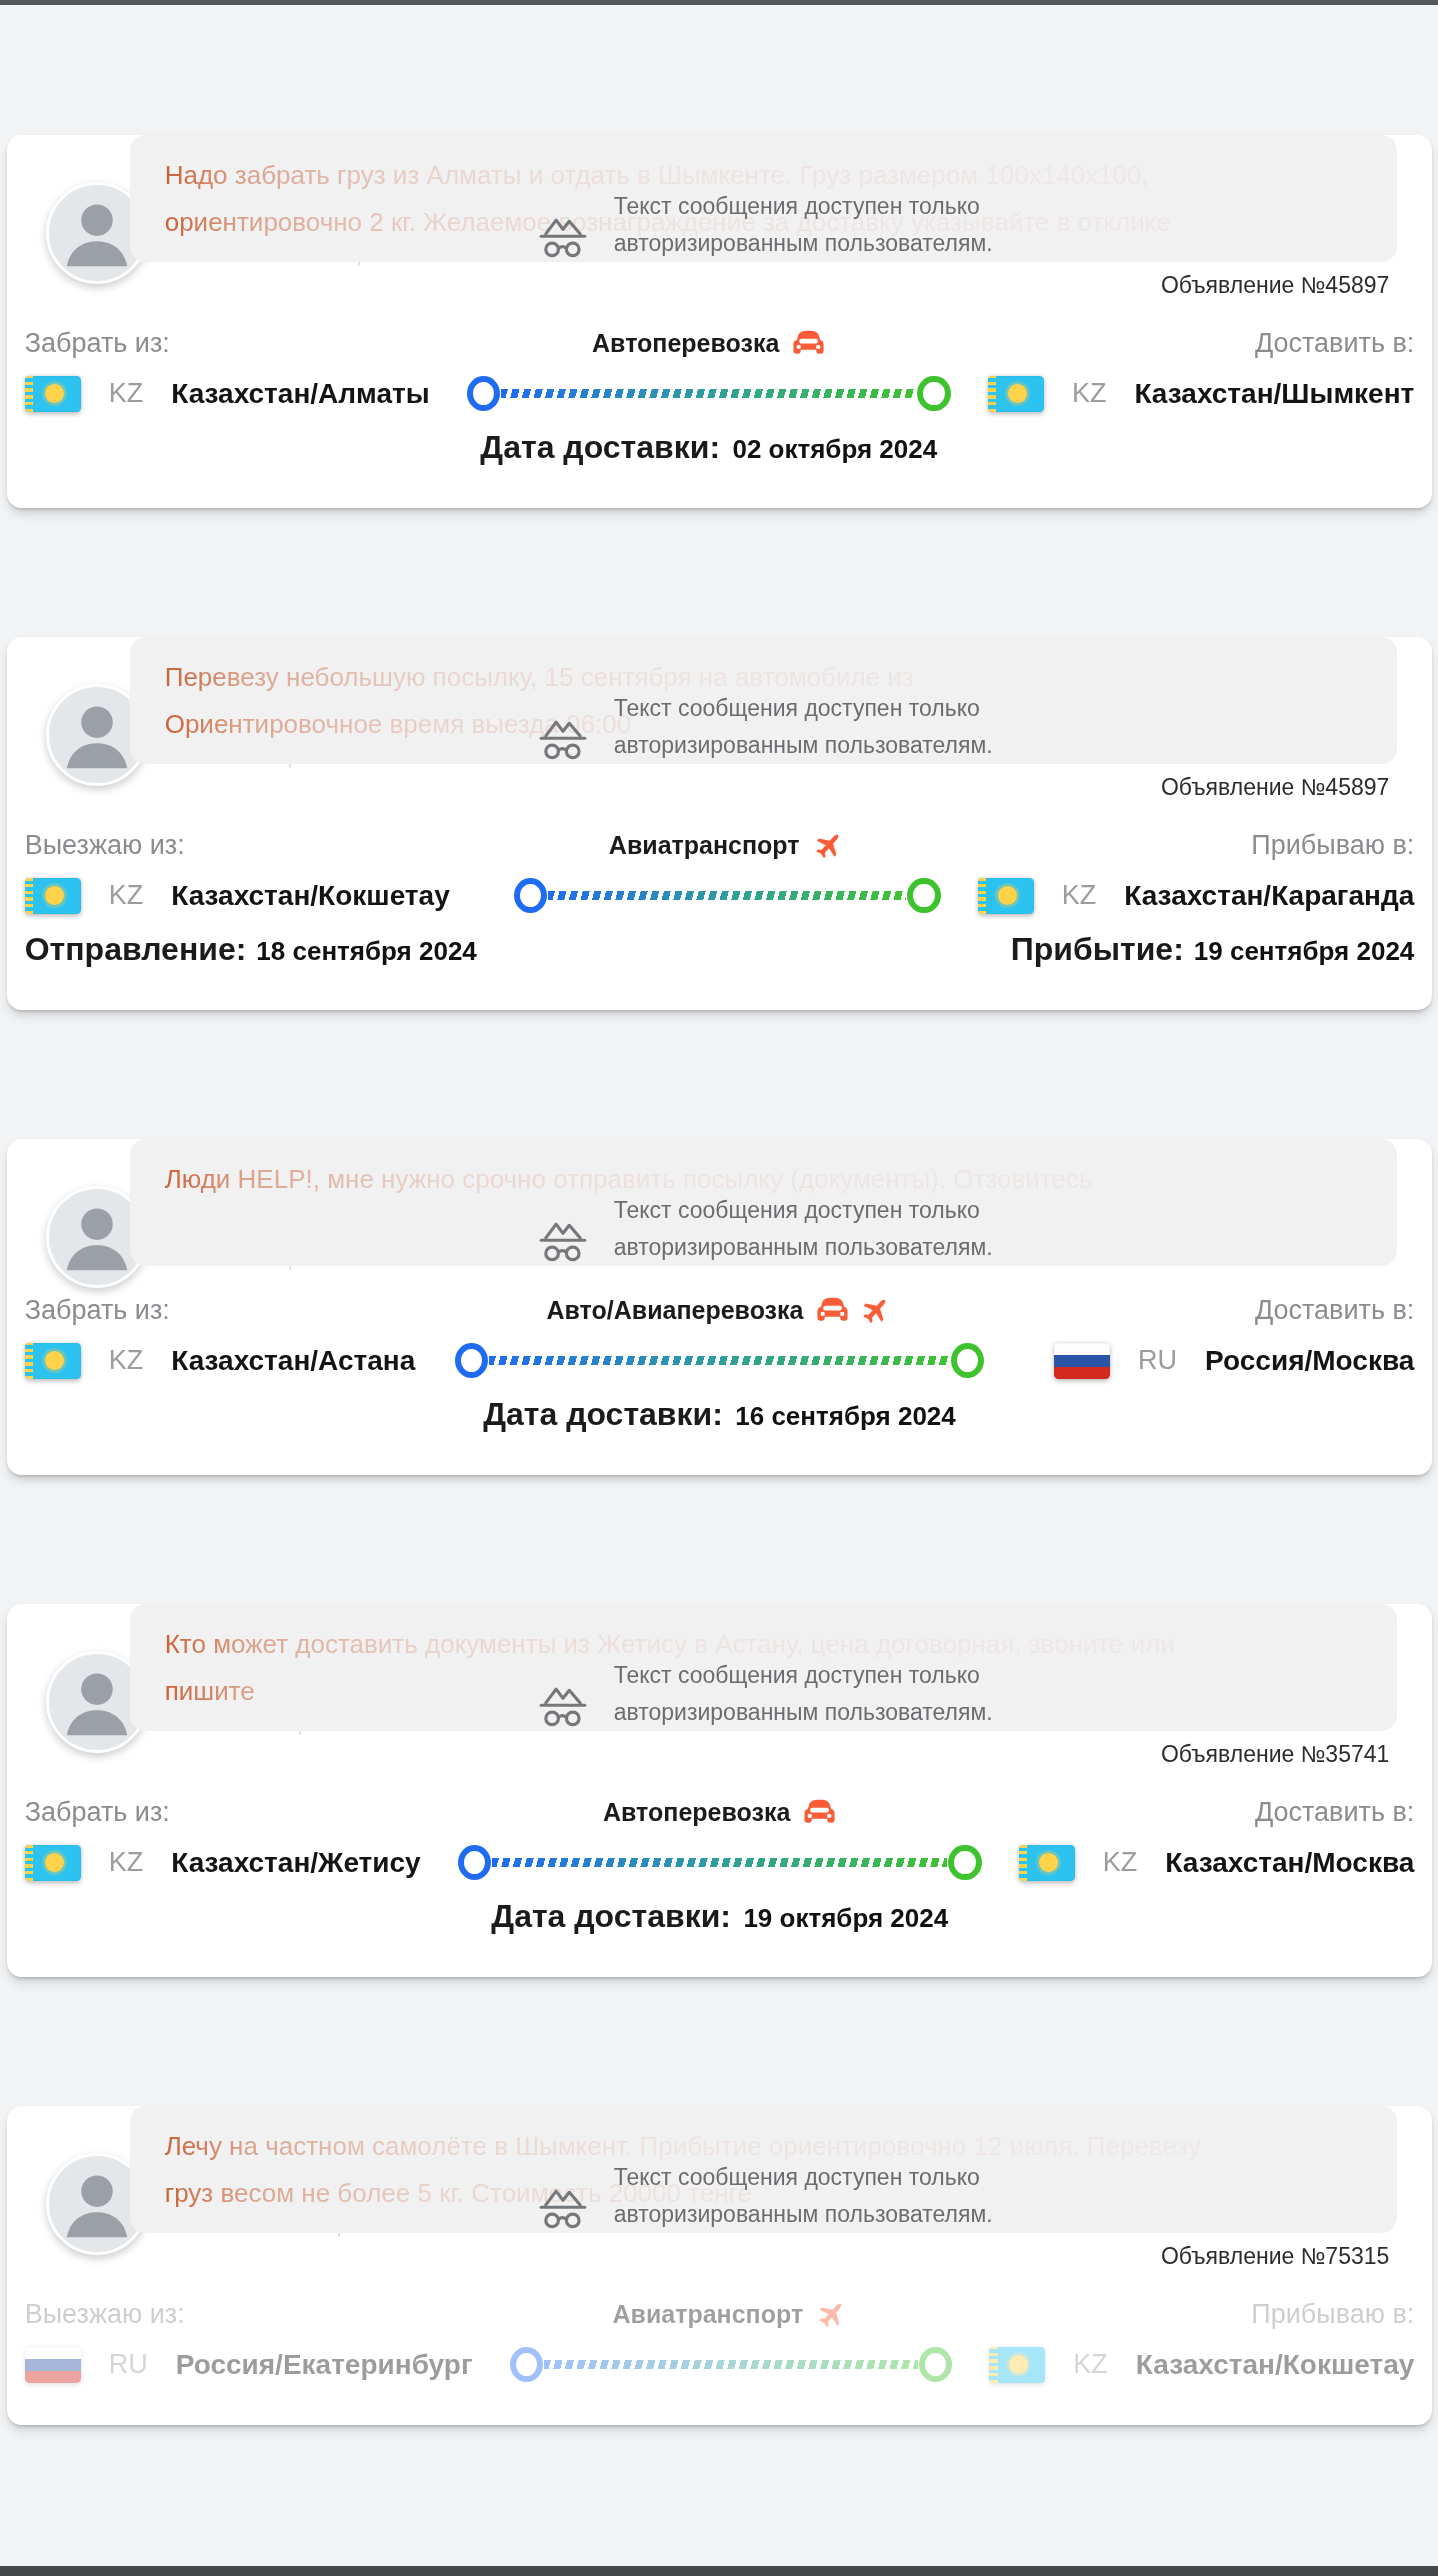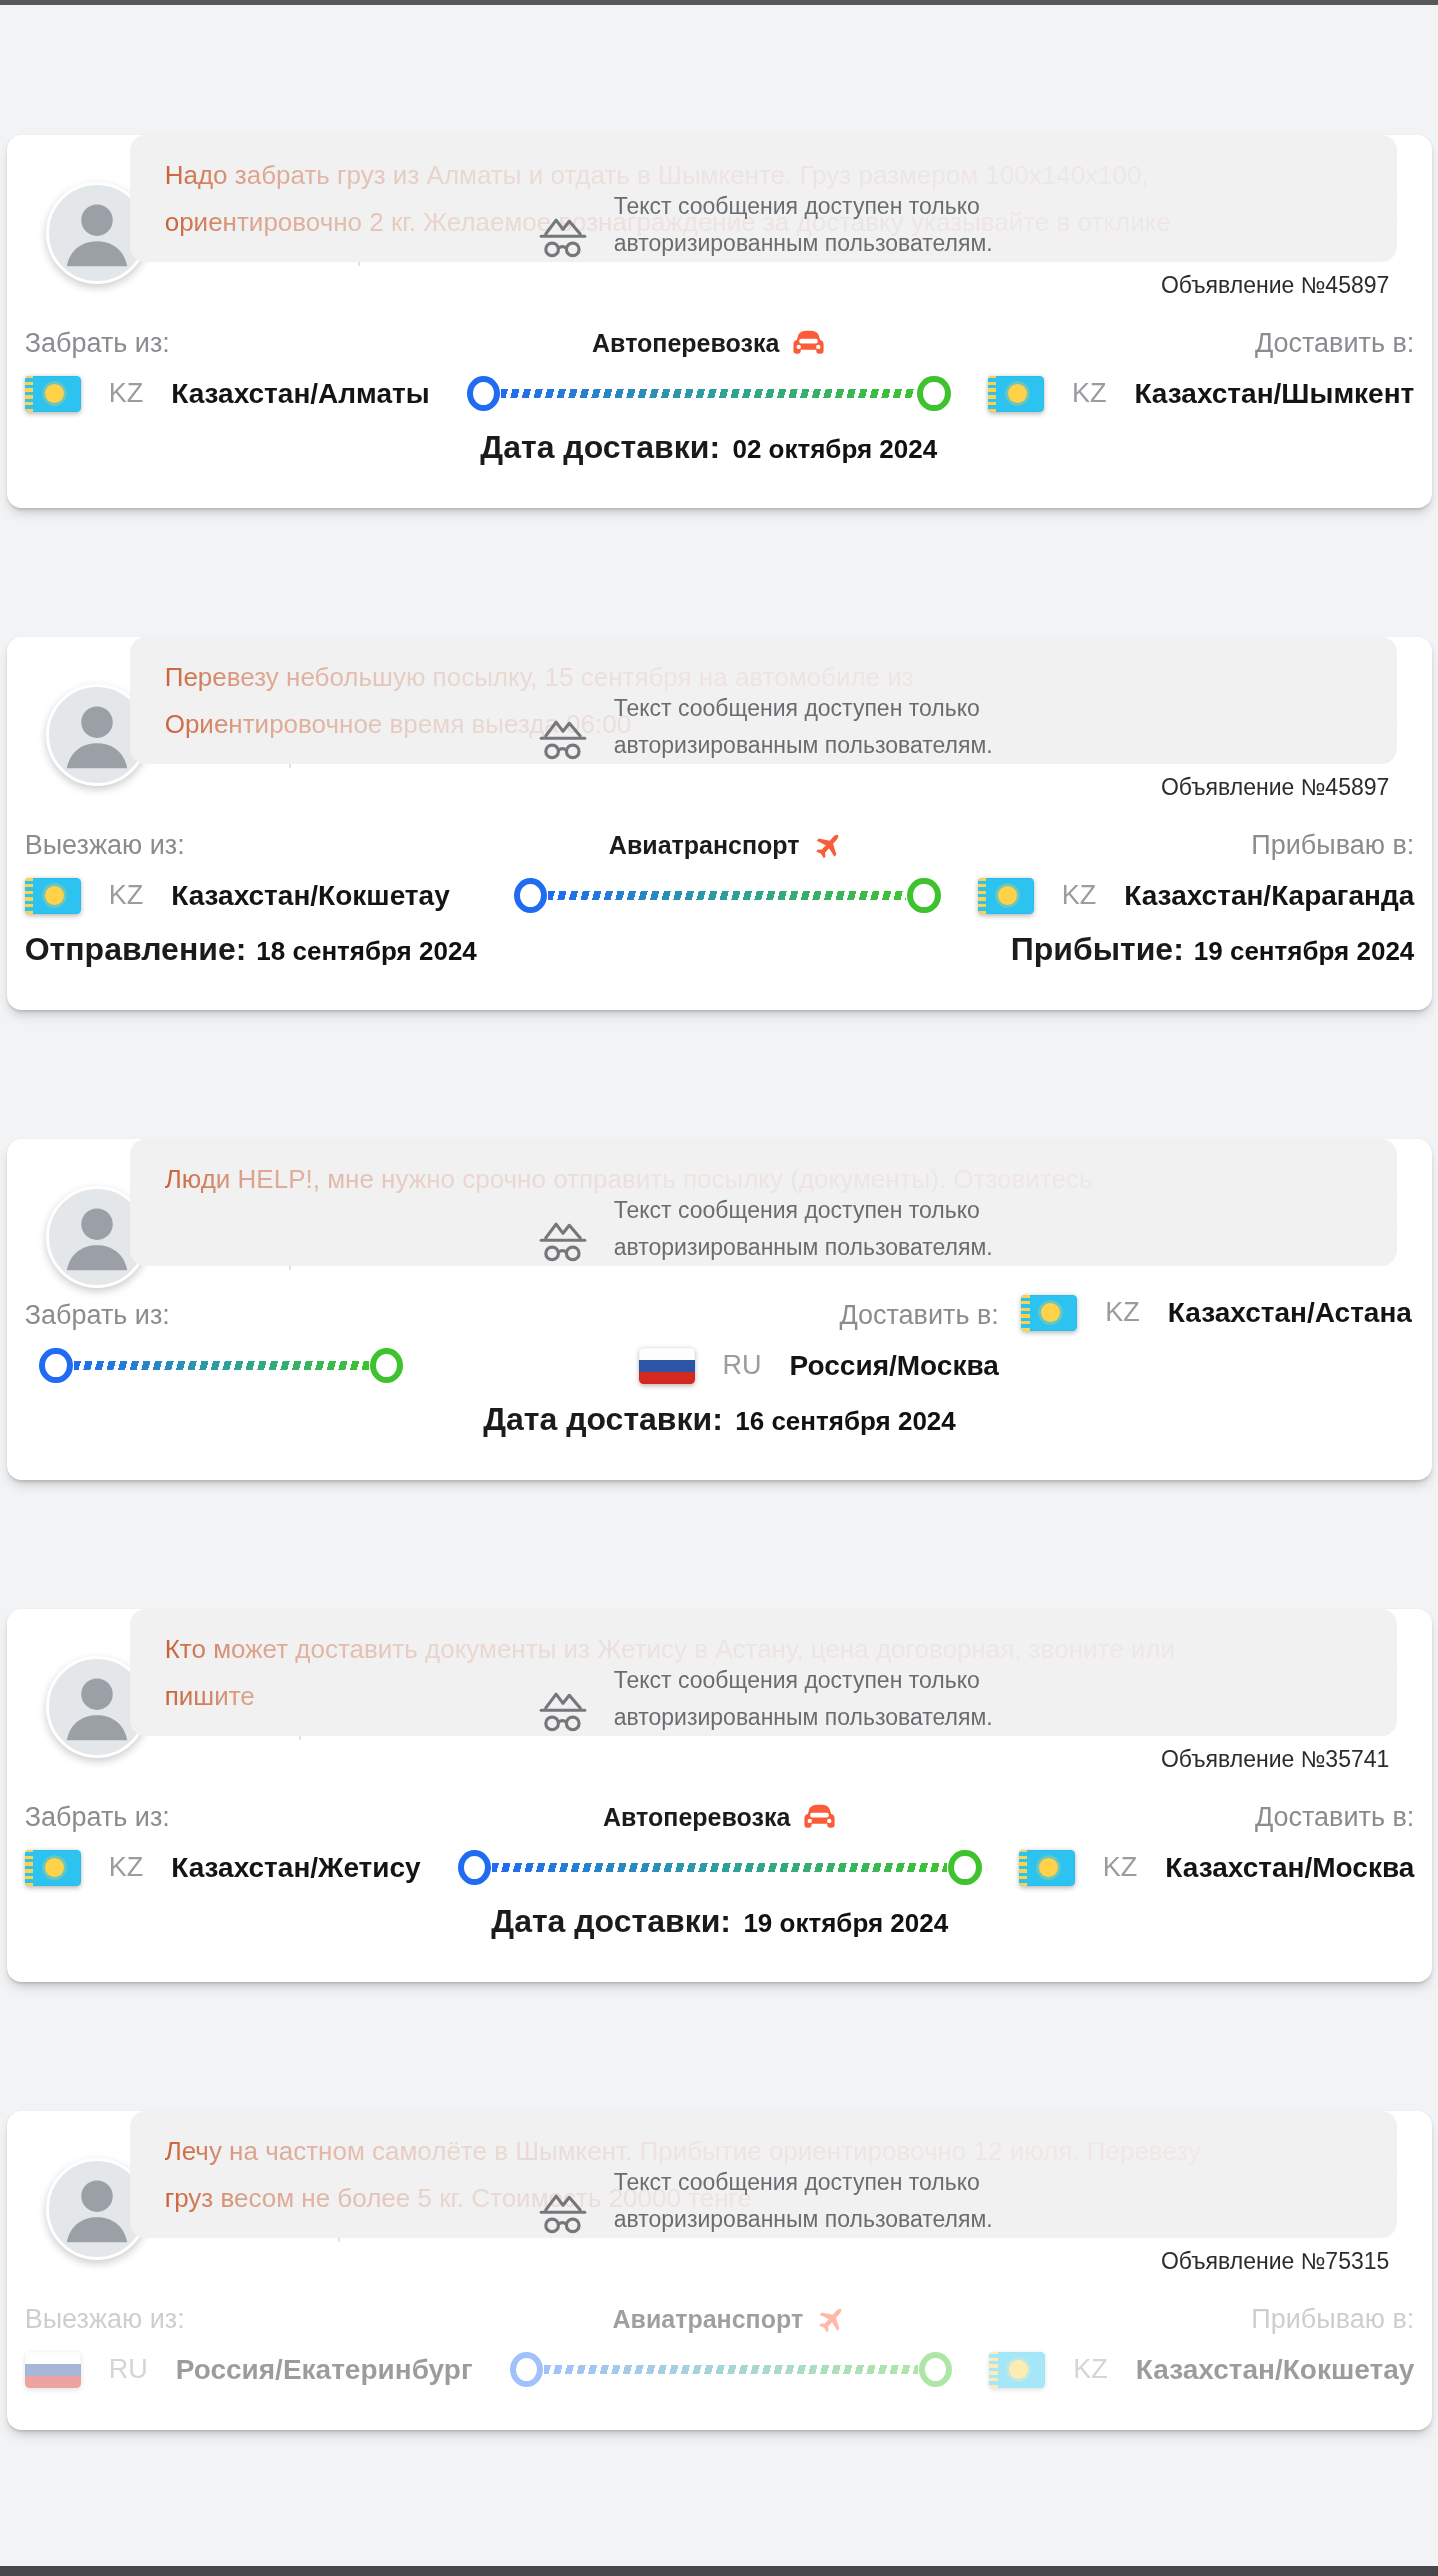--- a/index.html
+++ b/index.html
@@ -302,20 +302,40 @@
         <span class="lock-text">
           <span>Текст сообщения доступен только</span><br>
           <span>авторизированным пользователям.</span>
         </span>
       </div>
     </div>
 
 
     <div class="route">
       <div class="r-label">Забрать из:</div>
+      <div class="r-transport">
+        <span>Авто/Авиаперевозка</span>
+        <span class="ticons" style="display:flex;gap:7.9px;">
+            <span class="ticon">
+              <svg viewBox="0 0 72 60">
+                <path fill="currentColor" d="M14 16c2-8 7-12 22-12s20 4 22 12l2 7c5 1 7 4 7 9v13a6 6 0 0 1-6 6h-3a6 6 0 0 1-6-6v-2H20v2a6 6 0 0 1-6 6h-3a6 6 0 0 1-6-6V32c0-5 2-8 7-9z"></path>
+                <rect x="17" y="20" width="38" height="10" rx="4" fill="#fff"></rect>
+                <circle cx="16" cy="37" r="4.5" fill="#fff"></circle>
+                <circle cx="56" cy="37" r="4.5" fill="#fff"></circle>
+              </svg>
+            </span>
+            <span class="ticon">
+              <svg viewBox="0 0 64 64">
+                <g transform="rotate(42 32 32)">
+                  <path fill="currentColor" d="M32 3c2.6 0 4.6 4 4.6 9v11l20 12v6l-20-5.6V48l6 5v5l-10.6-3L21.4 58v-5l6-5V35.4L7.4 41v-6l20-12V12c0-5 2-9 4.6-9z"></path>
+                </g>
+              </svg>
+            </span>
+          </span>
+      </div>
       <div class="r-label right">Доставить в:</div>
 
       <div class="place">
         <span class="flag kz"></span>
         <span class="country-code">KZ</span>
         <span class="place-name">Казахстан/Астана</span>
       </div>
       <div class="r-line">
         <span class="ring start"></span>
         <span class="line"></span>

